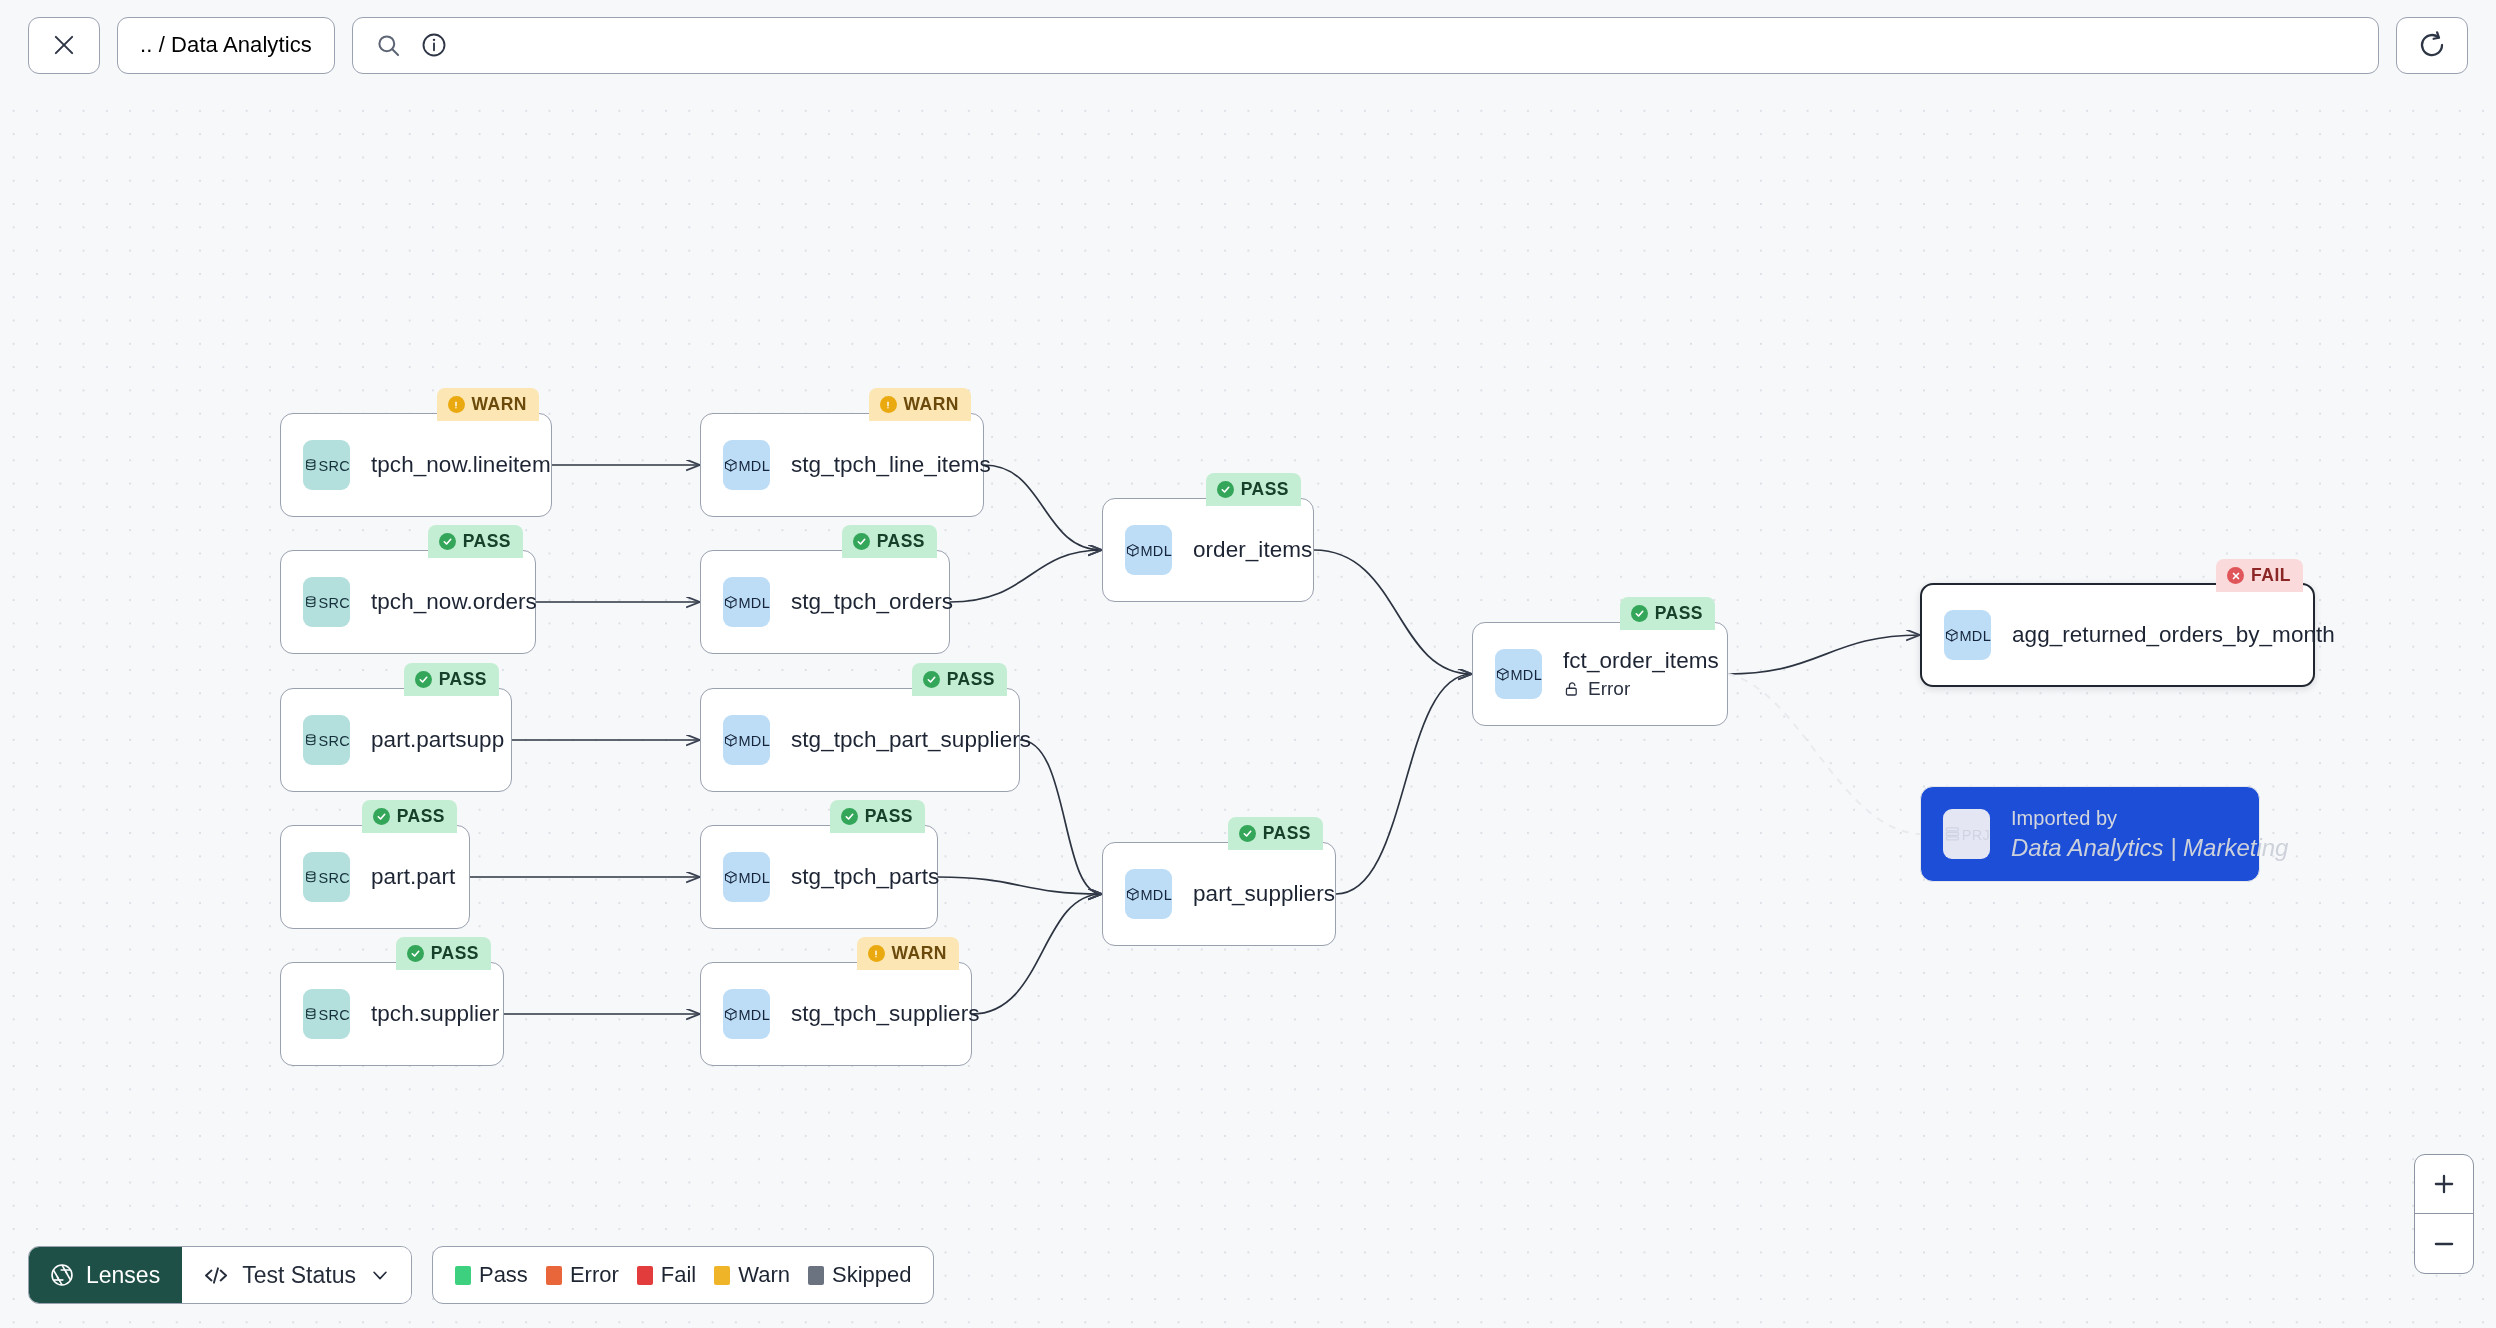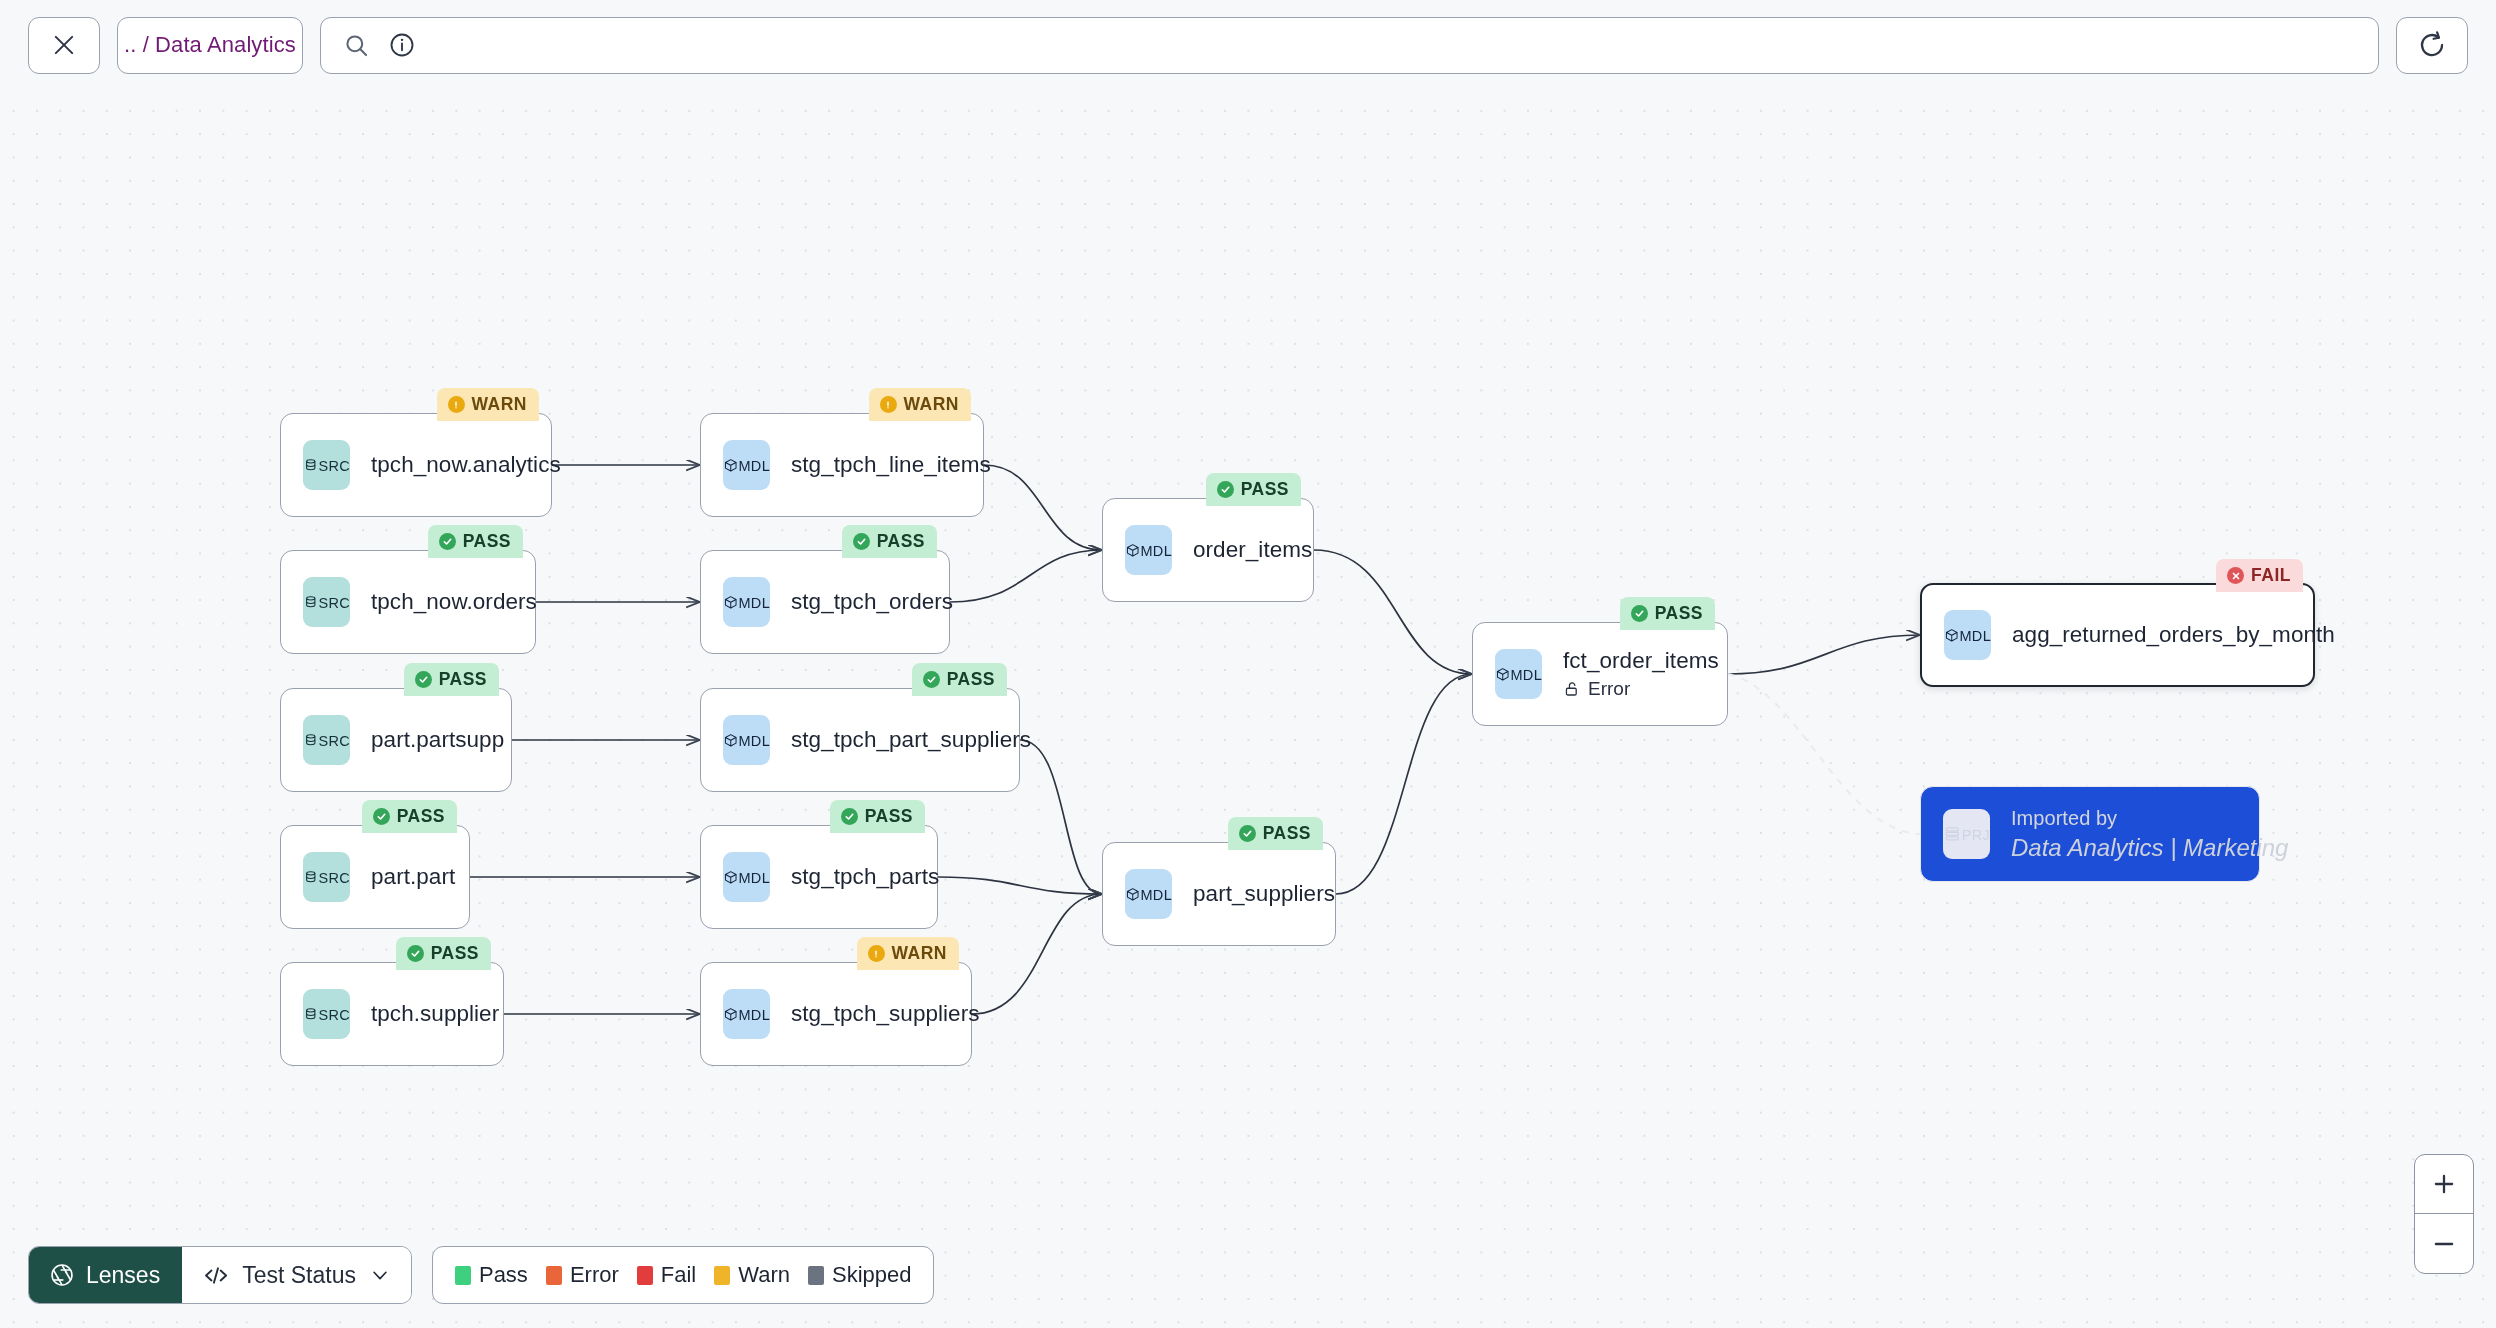--- a/index.html
+++ b/index.html
@@ -45,23 +45,23 @@
     border-radius: 11px;
     height: 57px;
     display: flex;
     align-items: center;
     justify-content: center;
     color: #2e3646;
     cursor: pointer;
   }
   #close-btn { width: 72px; flex: 0 0 72px; }
   #breadcrumb-btn {
-    padding: 0 6px;
+    padding: 0 22px;
     font-size: 22px;
-    color: #701a75;
+    color: #000000;
     white-space: nowrap;
     letter-spacing: .1px;
   }
   #search-wrap {
     flex: 1 1 auto;
     height: 57px;
     background: #ffffff;
     border: 1.6px solid #9aa1b0;
     border-radius: 11px;
     display: flex;
@@ -351,21 +351,21 @@
              </div>
           <div class="ntype src">
              <svg width="23" height="23" viewBox="0 0 24 24" fill="none" stroke="#15303a" stroke-width="1.6">
     <ellipse cx="12" cy="5.6" rx="6.4" ry="2.6"></ellipse>
     <path d="M5.6 5.6 v5.2 c0 1.44 2.87 2.6 6.4 2.6 s6.4-1.16 6.4-2.6 V5.6"></path>
     <path d="M5.6 10.8 v5.2 c0 1.44 2.87 2.6 6.4 2.6 s6.4-1.16 6.4-2.6 V10.8"></path>
   </svg>
             <span class="tlbl">SRC</span>
            </div>
            <div class="nbody">
-             <div class="ntitle">tpch_now.analytics</div>
+             <div class="ntitle">tpch_now.lineitem</div>
           </div>
         </div>
         <div class="node" style="left: 280px; top: 460px; width: 256px; height: 104px;">
           <div class="badge pass" style="left: 146.641px;">
                <span class="dot">
               <svg width="11" height="11" viewBox="0 0 24 24" fill="none" stroke="#ffffff" stroke-width="3.6" stroke-linecap="round" stroke-linejoin="round">
                 <polyline points="5,12.6 10,17.4 19,7.2"></polyline>
               </svg>
             </span>
                <span>PASS</span>

